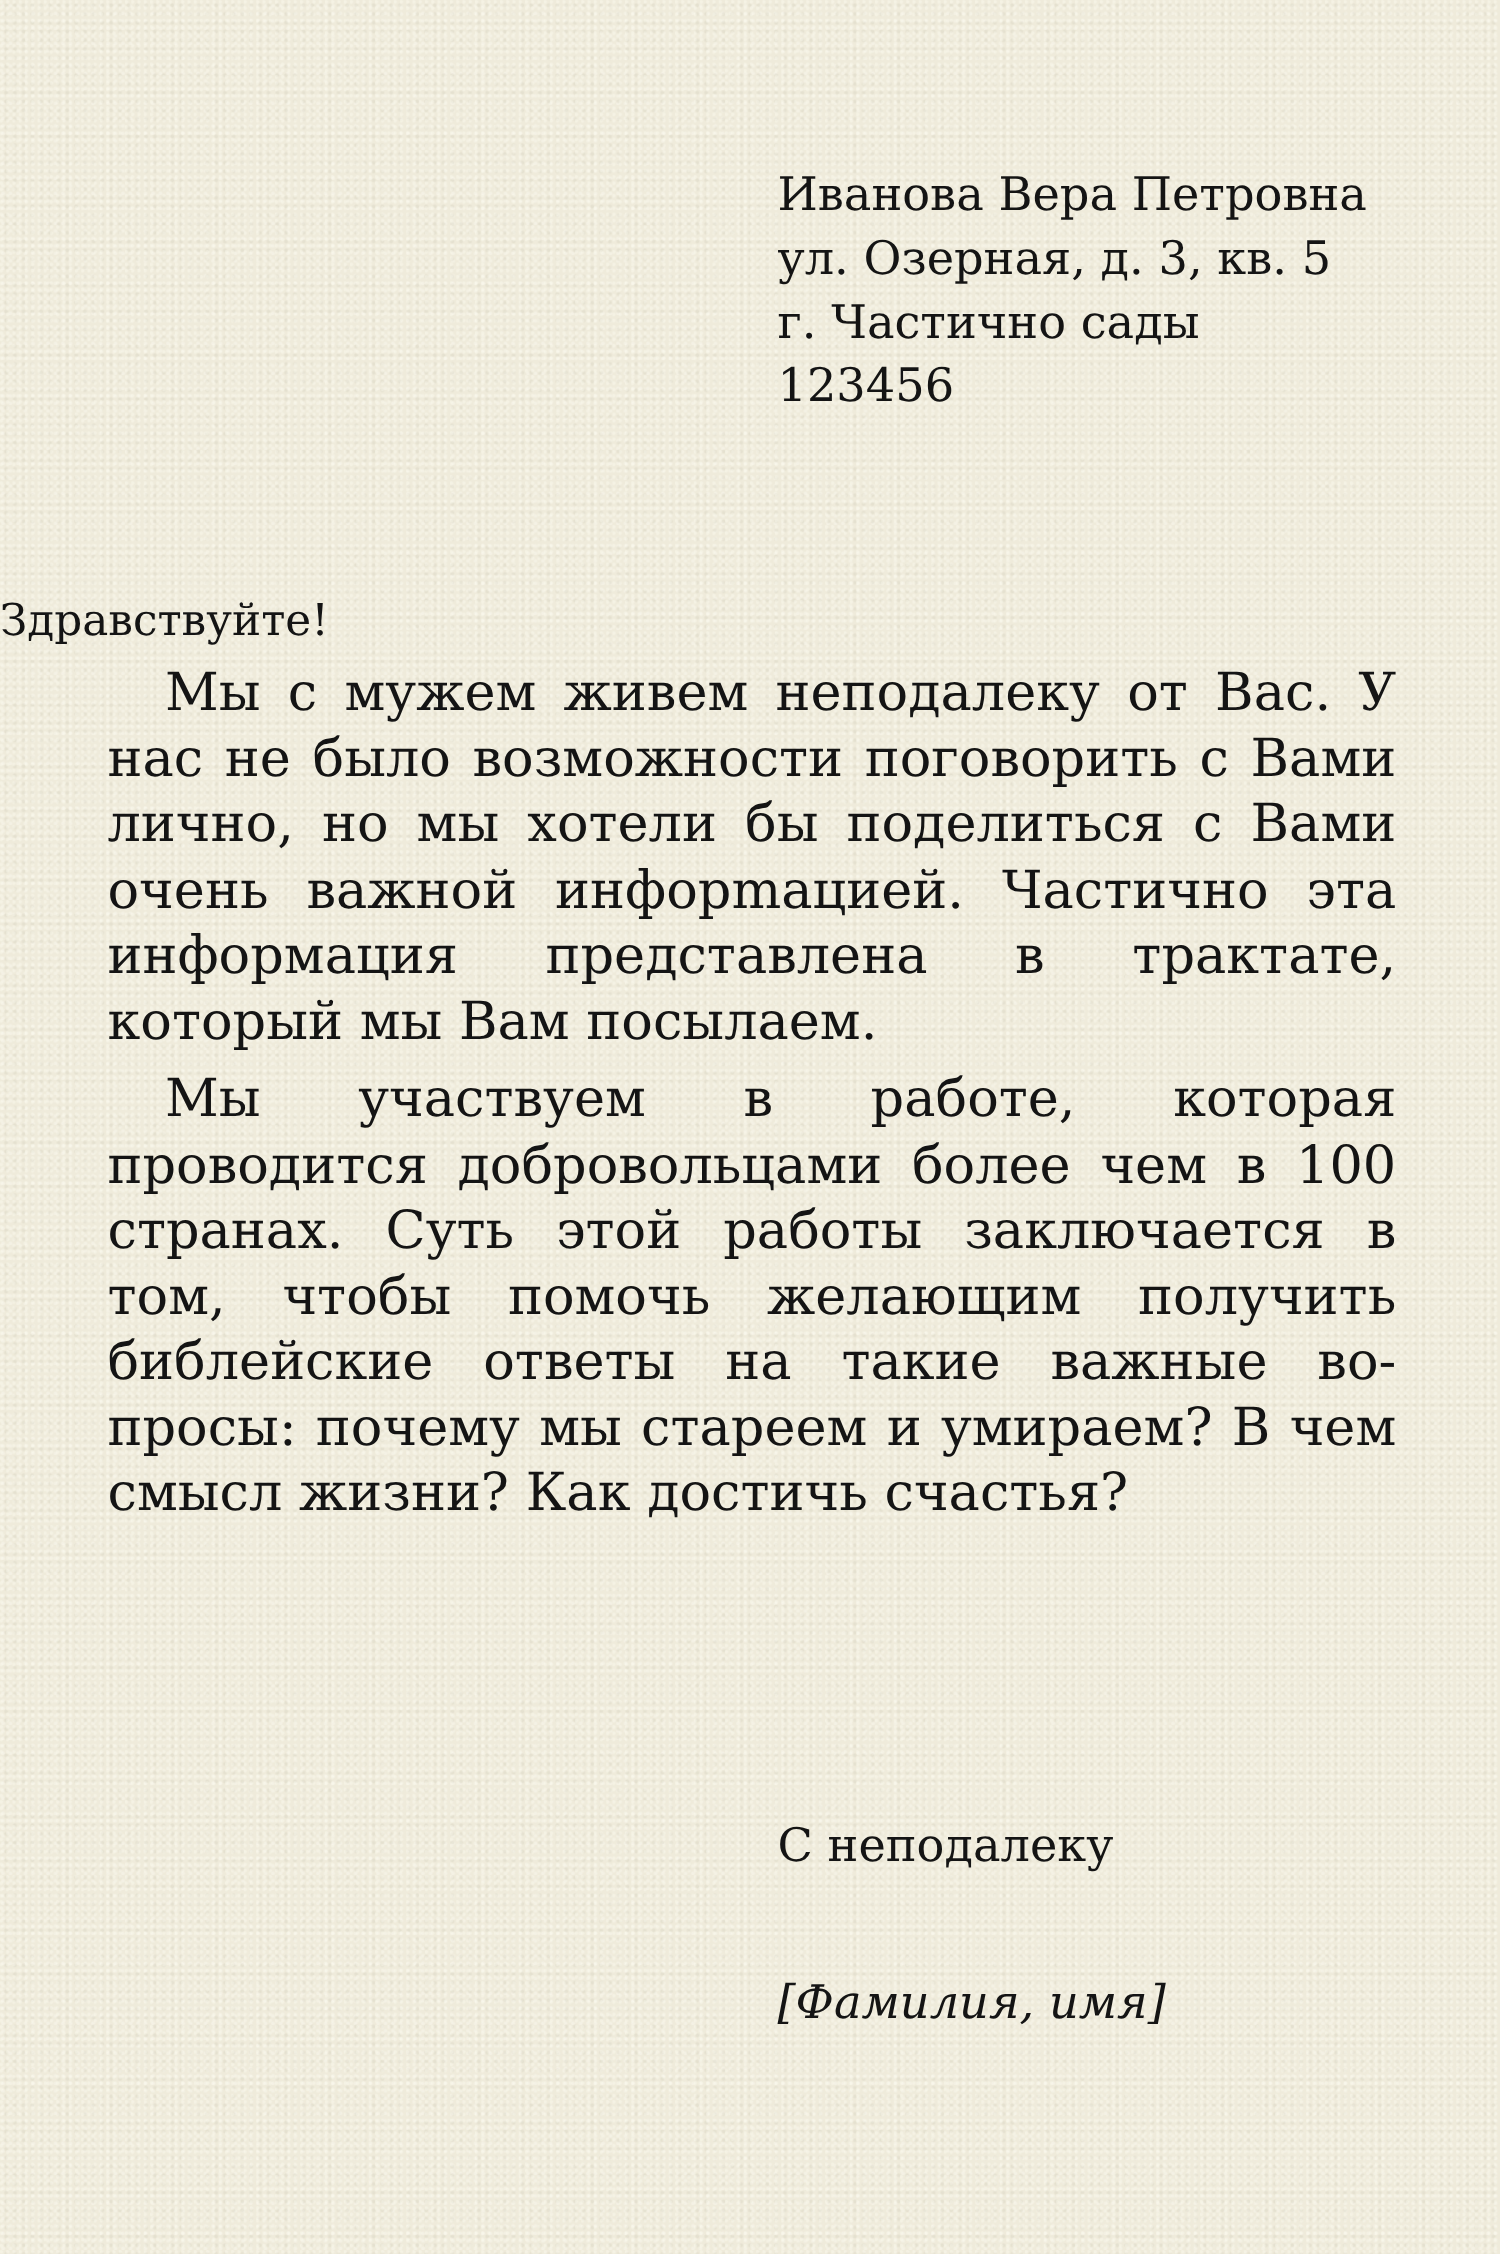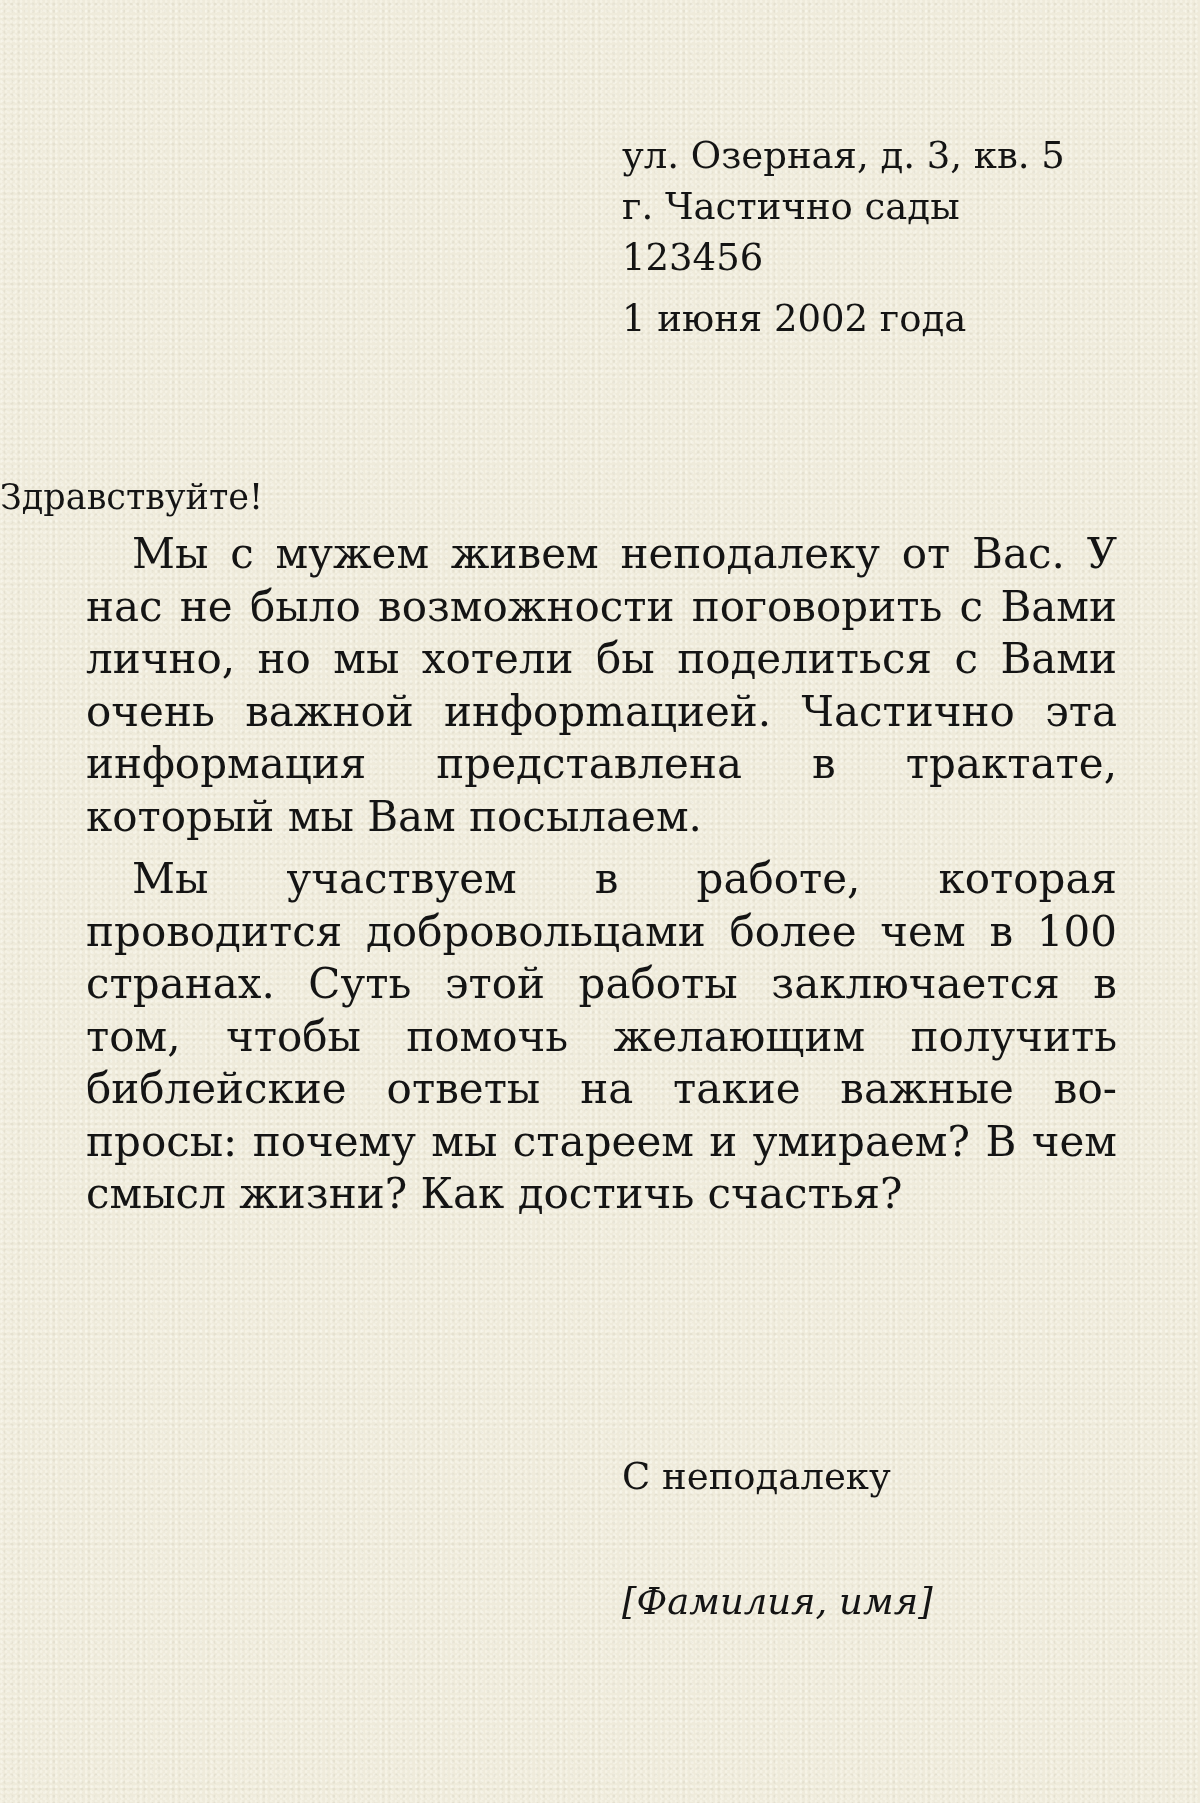--- a/index.html
+++ b/index.html
@@ -70,24 +70,24 @@
       line-height: 50px;
       font-style: italic;
       white-space: nowrap;
       margin-top: 35px;
     }
   </style>
 </head>
 <body>
 
 <div class="sender">
+  <div>Иванова Вера Петровна</div>
   <div>ул. Озерная, д. 3, кв. 5</div>
   <div>г. Частично сады</div>
   <div>123456</div>
-  <div class="date">1 июня 2002 года</div>
 </div>
 
 <div class="greeting">Здравствуйте!</div>
 
 <div class="body">
   <p>Мы с мужем живем неподалеку от Вас. У нас не было возможности поговорить с Вами лично, но мы хотели бы поделиться с Вами очень важной инфор­mацией. Частично эта информация представлена в трактате, который мы Вам посылаем.</p>
   <p>Мы участвуем в работе, которая проводится до­бровольцами более чем в 100 странах. Суть этой работы заключается в том, чтобы помочь желающим получить библейские ответы на такие важные во­просы: почему мы стареем и умираем? В чем смысл жизни? Как достичь счастья?</p>
 </div>
 
 <div class="closing">С неподалеку</div>

